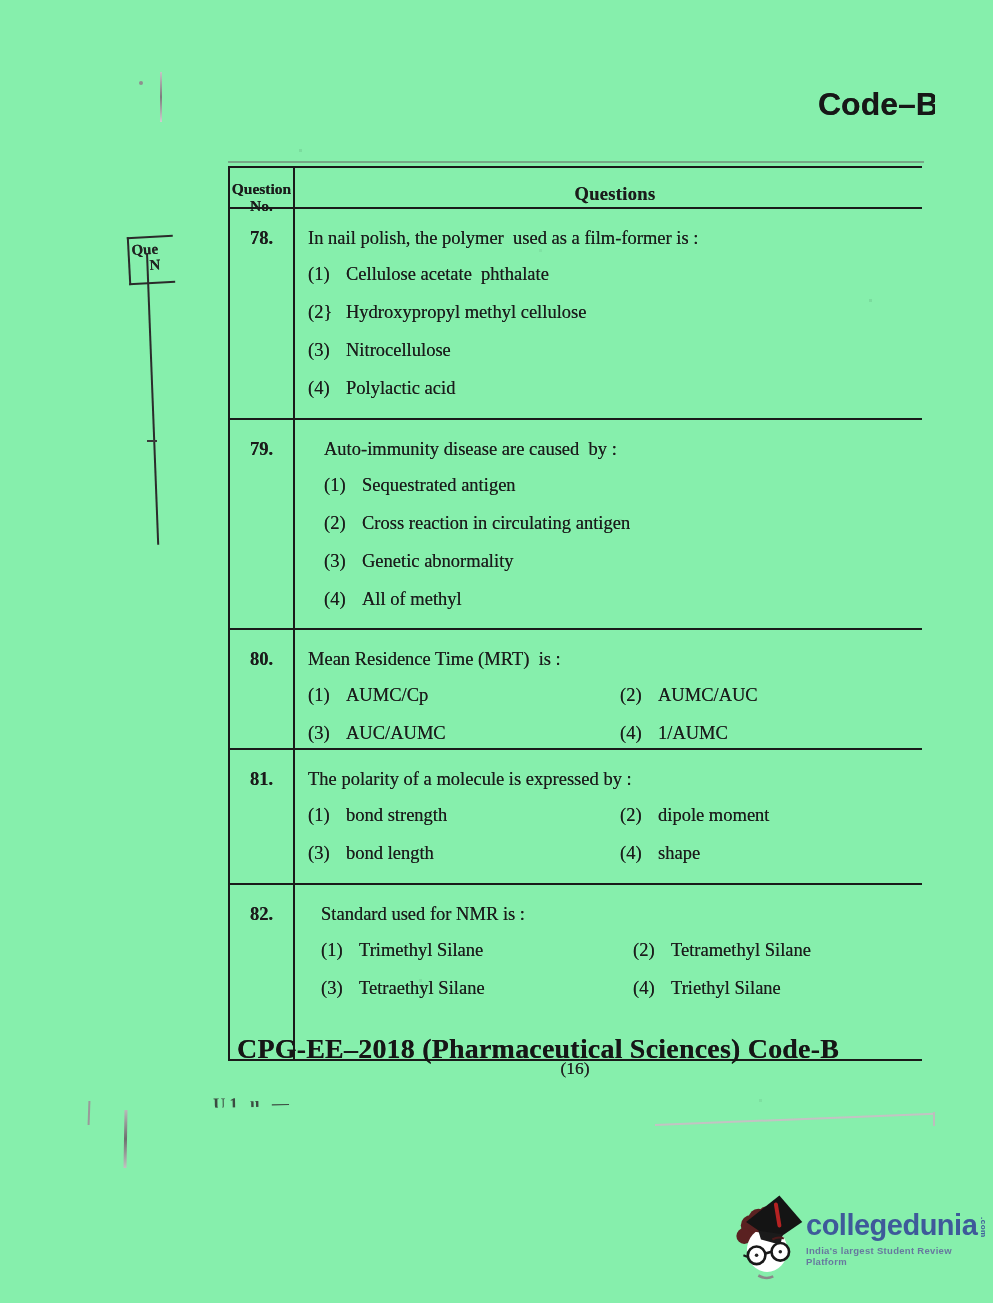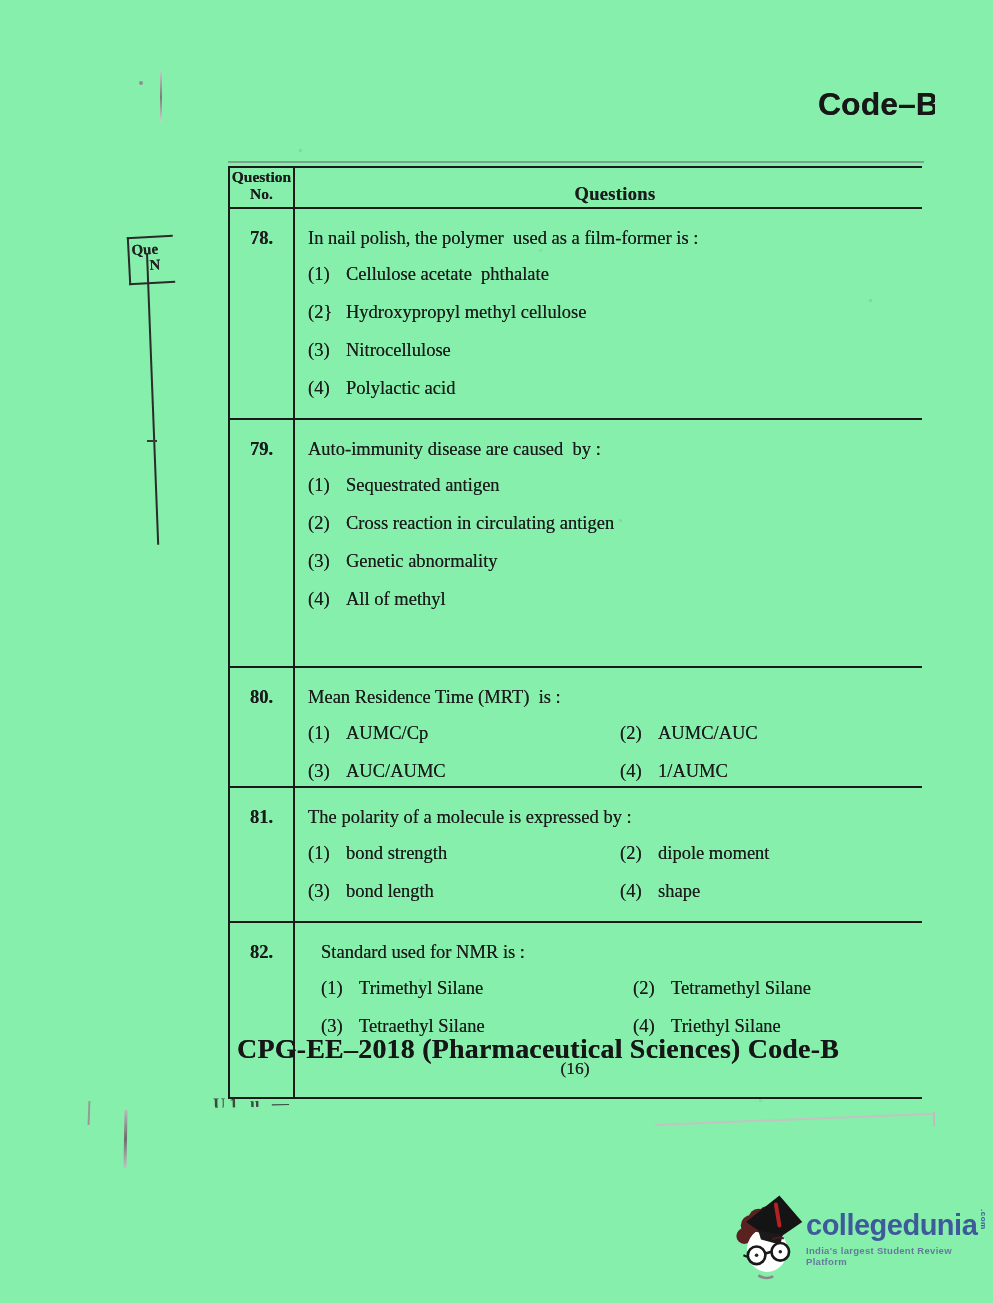--- a/index.html
+++ b/index.html
@@ -25,21 +25,21 @@
   }
   .qtable::before{ 
     content:"";position:absolute;left:-2px;top:-7px;width:696px;height:1.5px;background:#6b6b6b;opacity:.55;
   }
   .trow{display:flex;border-bottom:2px solid #1a1a1a;box-sizing:border-box;}
   .num-cell{
     width:65px;flex:0 0 65px;border-right:2px solid #1a1a1a;box-sizing:border-box;
     text-align:center;font-weight:bold;font-size:18.5px;padding-top:19px;
   }
   .content-cell{flex:1;padding:19px 0 0 13px;box-sizing:border-box;}
-  .thead .num-cell{padding-top:0;font-size:15.5px;line-height:17px;}
+  .thead .num-cell{padding-top:12px;font-size:15.5px;line-height:17px;}
   .thead .content-cell{padding-top:16px;text-align:center;font-weight:bold;font-size:18.5px;letter-spacing:.3px;}
   .stem{font-size:18.5px;white-space:pre-wrap;margin-bottom:14px;}
   .opt{display:flex;font-size:18.5px;line-height:23px;margin-bottom:15px;}
   .onum{width:38px;flex:0 0 38px;}
   .otext{white-space:pre-wrap;text-align:right;}
   .opts-grid{display:grid;grid-template-columns:312px 1fr;}
   .hdr-q{display:block;}
 
   
   .footer-line{
@@ -73,21 +73,21 @@
   }
   .page-edge{
     position:absolute;left:655px;top:1124px;width:280px;height:1.5px;background:#c3c3c3;
     transform:rotate(-2.3deg);transform-origin:left center;
   }
   .page-edge-v{position:absolute;left:933px;top:1112px;width:1.5px;height:14px;background:#bdbdbd;}
 
   
   .logo{position:absolute;left:732px;top:1190px;display:flex;align-items:center;}
   .logo-text{margin-left:2px;}
-  .brand-row{display:flex;}
+  .brand-row{display:flex;align-items:flex-end;}
   .brand{
     font-family:"Liberation Sans",sans-serif;font-weight:bold;font-size:29px;letter-spacing:-.5px;
   }
   .tld{
     font-family:"Liberation Sans",sans-serif;font-weight:bold;font-size:8px;
     writing-mode:vertical-rl;margin-left:2px;margin-bottom:4px;letter-spacing:.5px;
   }
   .tagline{
     font-family:"Liberation Sans",sans-serif;font-weight:bold;font-size:9.5px;letter-spacing:.3px;margin-top:3px;
   }
@@ -144,21 +144,21 @@
             <span class="onum">(3)</span>
             <span class="otext">Nitrocellulose</span>
           </div>
         <div class="opt">
             <span class="onum">(4)</span>
             <span class="otext">Polylactic acid</span>
           </div>
       </div>
     </div>
 
-    <div class="trow" style="height:248px;">
+    <div class="trow" style="height:210px;gap:16px;">
       <div class="num-cell"><span>79.</span></div>
       <div class="content-cell">
         <div class="stem">Auto-immunity disease are caused  by :</div>
         <div class="opt">
             <span class="onum">(1)</span>
             <span class="otext">Sequestrated antigen</span>
           </div>
         <div class="opt">
             <span class="onum">(2)</span>
             <span class="otext">Cross reaction in circulating antigen</span>

